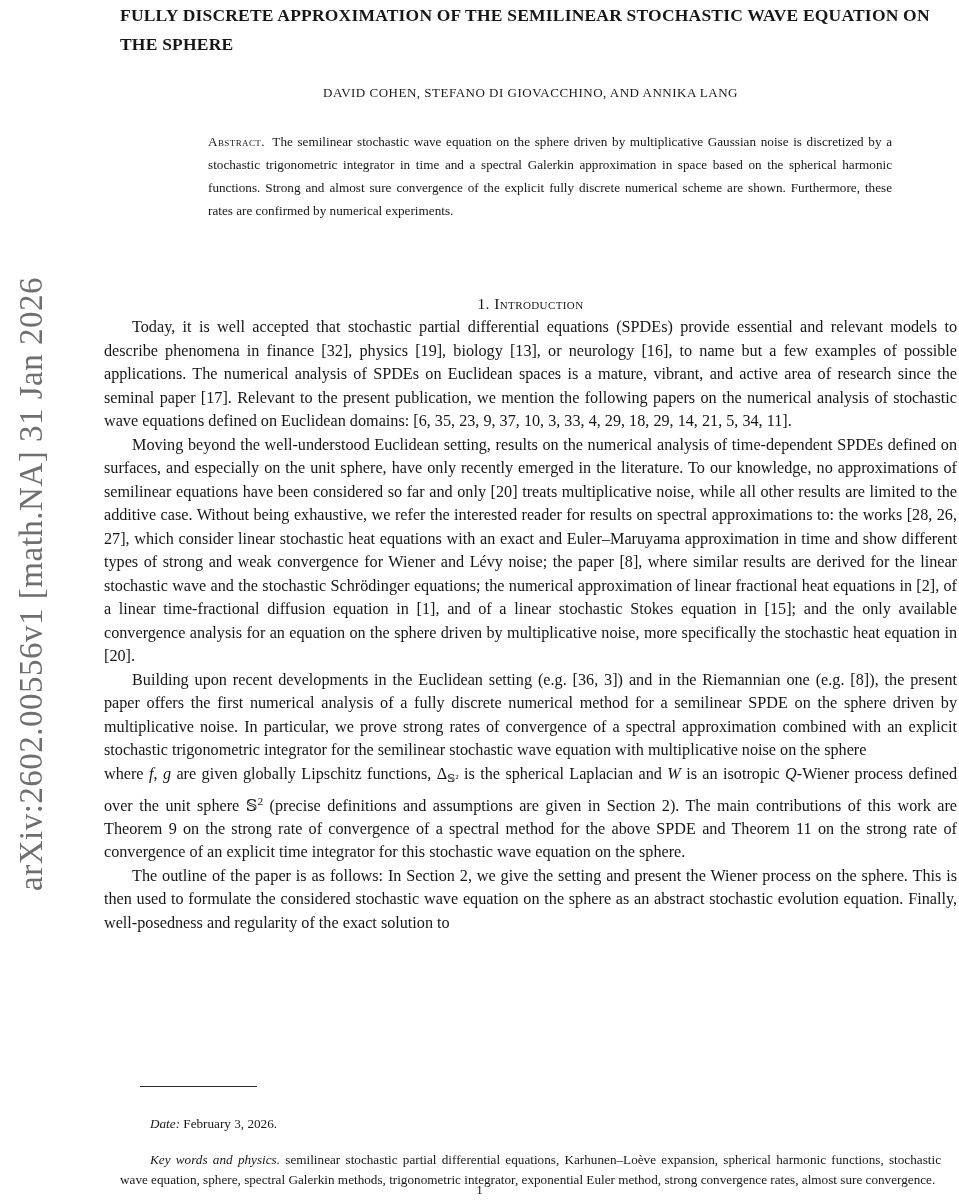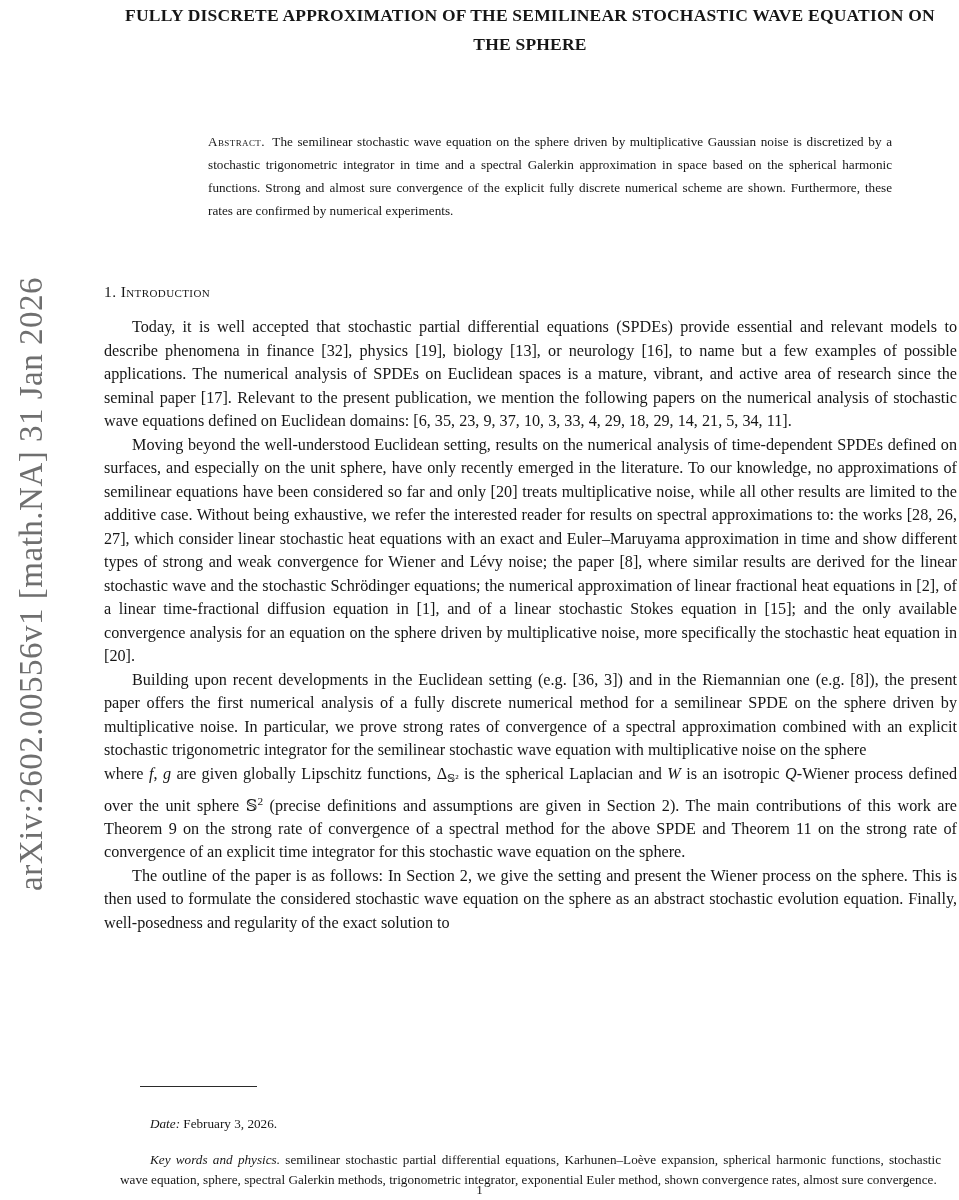--- a/index.html
+++ b/index.html
@@ -11,37 +11,37 @@
   .page { position:absolute; inset:0; }
 
   .watermark {
     position:absolute; left:-362px; top:564px; width:790px; height:40px;
     transform:rotate(-90deg); text-align:center;
     font-size:33px; color:#6f6f6f; letter-spacing:0.5px; white-space:nowrap;
   }
 
   .title {
     position:absolute; top:1px; left:120px; width:820px;
-    text-align:center; font-weight:bold; font-size:17.5px; line-height:29px;
+    font-weight:bold; font-size:17.5px; line-height:29px;
     letter-spacing:0.2px;
   }
   .authors {
     position:absolute; top:85px; left:104px; width:853px;
     text-align:center; font-size:13px; letter-spacing:0.5px;
   }
 
   .abstract {
     position:absolute; top:130px; left:208px; width:684px;
     font-size:13.2px; line-height:23px; text-align:justify;
   }
   .sc { font-variant:small-caps; letter-spacing:0.4px; margin-right:3px;margin-top:42px; }
 
   .section-heading {
-    position:absolute; top:283px; left:104px; width:853px;
-    text-align:left; font-size:15.5px; font-variant:small-caps;
+    position:absolute; top:295px; left:104px; width:853px;
+    text-align:center; font-size:15.5px; font-variant:small-caps;
     letter-spacing:0.4px;
   }
 
   .body-text {
     position:absolute; top:316px; left:104px; width:853px;
     font-size:16.2px; line-height:23.5px; text-align:justify;
   }
   .body-text p { margin:0; text-indent:28px; }
   .body-text p.noindent { text-indent:0; }
 
@@ -70,35 +70,36 @@
 </style>
 </head>
 <body>
 
 <div class="page">
 
   <div class="watermark">arXiv:2602.00556v1  [math.NA]  31 Jan 2026</div>
 
   <div class="title">FULLY DISCRETE APPROXIMATION OF THE SEMILINEAR STOCHASTIC WAVE EQUATION ON THE SPHERE</div>
 
+  <div class="authors">DAVID COHEN, STEFANO DI GIOVACCHINO, AND ANNIKA LANG</div>
 
   <div class="abstract"><span class="sc">Abstract.</span><span> The semilinear stochastic wave equation on the sphere driven by multiplicative Gaussian noise is discretized by a stochastic trigonometric integrator in time and a spectral Galerkin approximation in space based on the spherical harmonic functions. Strong and almost sure convergence of the explicit fully discrete numerical scheme are shown. Furthermore, these rates are confirmed by numerical experiments.</span></div>
 
   <div class="section-heading">1. Introduction</div>
 
   <div class="body-text">
     <p><span>Today, it is well accepted that stochastic partial differential equations (SPDEs) provide essential and relevant models to describe phenomena in finance [32], physics [19], biology [13], or neurology [16], to name but a few examples of possible applications. The numerical analysis of SPDEs on Euclidean spaces is a mature, vibrant, and active area of research since the seminal paper [17]. Relevant to the present publication, we mention the following papers on the numerical analysis of stochastic wave equations defined on Euclidean domains: [6, 35, 23, 9, 37, 10, 3, 33, 4, 29, 18, 29, 14, 21, 5, 34, 11].</span></p>
     <p><span>Moving beyond the well-understood Euclidean setting, results on the numerical analysis of time-dependent SPDEs defined on surfaces, and especially on the unit sphere, have only recently emerged in the literature. To our knowledge, no approximations of semilinear equations have been considered so far and only [20] treats multiplicative noise, while all other results are limited to the additive case. Without being exhaustive, we refer the interested reader for results on spectral approximations to: the works [28, 26, 27], which consider linear stochastic heat equations with an exact and Euler–Maruyama approximation in time and show different types of strong and weak convergence for Wiener and Lévy noise; the paper [8], where similar results are derived for the linear stochastic wave and the stochastic Schrödinger equations; the numerical approximation of linear fractional heat equations in [2], of a linear time-fractional diffusion equation in [1], and of a linear stochastic Stokes equation in [15]; and the only available convergence analysis for an equation on the sphere driven by multiplicative noise, more specifically the stochastic heat equation in [20].</span></p>
     <p><span>Building upon recent developments in the Euclidean setting (e.g. [36, 3]) and in the Riemannian one (e.g. [8]), the present paper offers the first numerical analysis of a fully discrete numerical method for a semilinear SPDE on the sphere driven by multiplicative noise. In particular, we prove strong rates of convergence of a spectral approximation combined with an explicit stochastic trigonometric integrator for the semilinear stochastic wave equation with multiplicative noise on the sphere</span></p>
     <p class="noindent"><span>where </span><span class="it">f</span><span>, </span><span class="it">g</span><span> are given globally Lipschitz functions, Δ</span><span class="sub">𝕊²</span><span> is the spherical Laplacian and </span><span class="it">W</span><span> is an isotropic </span><span class="it">Q</span><span>-Wiener process defined over the unit sphere 𝕊</span><span class="sup">2</span><span> (precise definitions and assumptions are given in Section 2). The main contributions of this work are Theorem 9 on the strong rate of convergence of a spectral method for the above SPDE and Theorem 11 on the strong rate of convergence of an explicit time integrator for this stochastic wave equation on the sphere.</span></p>
     <p><span>The outline of the paper is as follows: In Section 2, we give the setting and present the Wiener process on the sphere. This is then used to formulate the considered stochastic wave equation on the sphere as an abstract stochastic evolution equation. Finally, well-posedness and regularity of the exact solution to</span></p>
   </div>
 
   <div class="footnote-rule"></div>
 
   <div class="footnotes">
     <p><span class="it">Date:</span><span> February 3, 2026.</span></p>
-    <p><span class="it">Key words and physics.</span><span> semilinear stochastic partial differential equations, Karhunen–Loève expansion, spherical harmonic functions, stochastic wave equation, sphere, spectral Galerkin methods, trigonometric integrator, exponential Euler method, shown convergence rates, almost sure convergence.</span></p>
+    <p><span class="it">Key words and physics.</span><span> semilinear stochastic partial differential equations, Karhunen–Loève expansion, spherical harmonic functions, stochastic wave equation, sphere, spectral Galerkin methods, trigonometric integrator, exponential Euler method, strong convergence rates, almost sure convergence.</span></p>
   </div>
 
   <div class="page-number">1</div>
 
 </div>
 
 </body></html>

